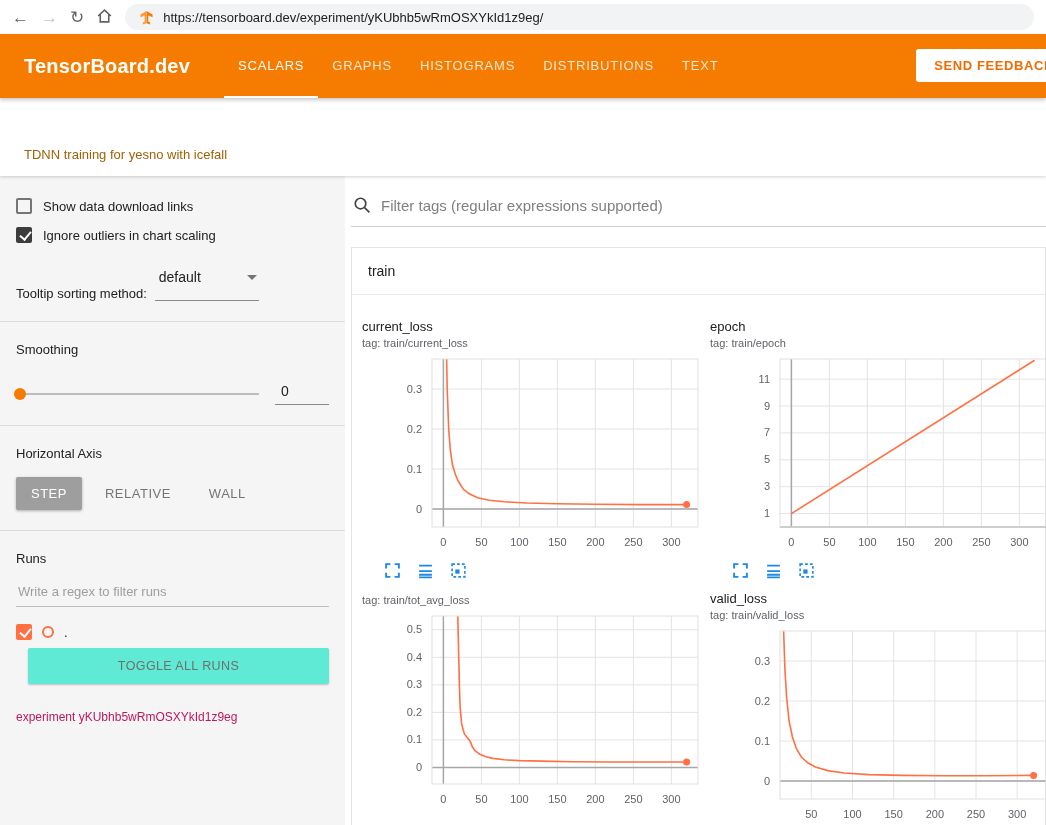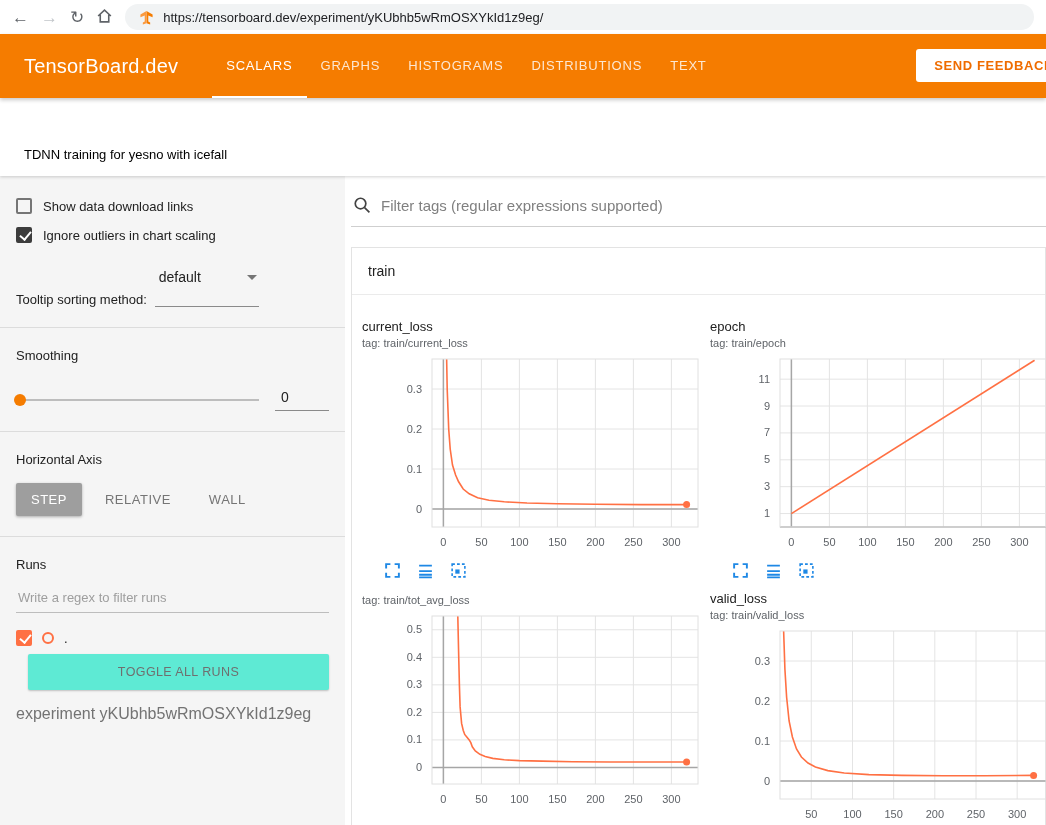--- a/index.html
+++ b/index.html
@@ -8,58 +8,58 @@
 
   
   .browser-bar{height:34px;display:flex;align-items:center;gap:12px;padding:0 12px;background:#fff}
   .nav-icon{font-size:17px;color:#5f6368;line-height:1;cursor:pointer}
   .nav-icon.disabled{color:#c2c6ca}
   .address-bar{flex:1;height:26px;background:#f1f3f4;border-radius:13px;display:flex;align-items:center;gap:9px;padding:0 14px;cursor:text}
   .url{font-size:13px;color:#202124;white-space:nowrap}
 
   
   .tb-header{height:64px;background:#f57c00;display:flex;align-items:center;padding:0 24px;position:relative;z-index:3;box-shadow:0 2px 4px rgba(0,0,0,.22)}
-  .logo{color:#fff;font-size:20px;font-weight:400;letter-spacing:.2px;cursor:pointer;white-space:nowrap}
+  .logo{color:#fff;font-size:20px;font-weight:700;letter-spacing:.2px;cursor:pointer;white-space:nowrap}
   .tabs{display:flex;height:100%;margin-left:34px}
   .tab{display:flex;align-items:center;padding:0 14px;color:rgba(255,255,255,.82);font-size:13px;letter-spacing:.8px;border-bottom:2px solid transparent;cursor:pointer;white-space:nowrap}
   .tab.active{color:#fff;border-bottom-color:#fff}
   .feedback-btn{position:absolute;right:-26px;top:15px;background:#fff;color:#ef6c00;font-size:13px;font-weight:bold;letter-spacing:.6px;padding:9px 18px;border-radius:3px;border:none;white-space:nowrap;cursor:pointer}
 
   
   .subheader{height:78px;background:#fff;display:flex;align-items:flex-end;padding:0 24px 14px;position:relative;z-index:2;box-shadow:0 1px 3px rgba(0,0,0,.18)}
-  .exp-title{font-size:13px;color:#000000}
+  .exp-title{font-size:13px;color:#a16207}
 
   
   .content{display:flex;height:649px}
 
   
   .sidebar{flex:0 0 345px;width:345px;background:#f5f5f5;padding:22px 16px 0;font-size:13px;color:#212121;overflow:hidden}
   .check-row{display:flex;align-items:center;gap:11px;margin-bottom:13px;cursor:pointer}
   .cb{width:16px;height:16px;border:2px solid #757575;border-radius:2px;flex:none;position:relative;background:#f5f5f5}
   .cb.checked{background:#3c3c3c;border-color:#3c3c3c}
   .cb.checked::after{content:"";position:absolute;left:4px;top:0px;width:5px;height:9px;border:solid #fff;border-width:0 2px 2px 0;transform:rotate(40deg)}
   .cb.run{border-color:#ff7043;background:#ff7043}
   .tooltip-row{display:flex;align-items:flex-end;margin-top:26px}
-  .dropdown{display:flex;align-items:center;justify-content:space-between;width:104px;border-bottom:1px solid #8a8a8a;padding:0 2px 21px 4px;font-size:14px;margin-left:8px;cursor:pointer}
+  .dropdown{display:flex;align-items:center;justify-content:space-between;width:104px;border-bottom:1px solid #8a8a8a;padding:0 2px 15px 4px;font-size:14px;margin-left:8px;cursor:pointer}
   .dd-arrow{width:0;height:0;border-left:5px solid transparent;border-right:5px solid transparent;border-top:5px solid #757575}
   .divider{height:1px;background:#dcdcdc;margin:20px -16px}
   .section-label{font-size:13px;color:#212121}
   .slider-row{display:flex;align-items:center;gap:16px;margin-top:26px}
   .slider-track{flex:1;height:2px;background:#bdbdbd;position:relative;cursor:pointer}
   .slider-thumb{position:absolute;left:-2px;top:-5px;width:12px;height:12px;border-radius:50%;background:#f57c00;cursor:grab}
   .slider-value{width:54px;border-bottom:1px solid #8a8a8a;padding:0 2px 5px 6px;font-size:14px;cursor:text}
   .axis-buttons{display:flex;gap:8px;margin-top:16px}
   .axis-btn{padding:9px 15px;font-size:13px;letter-spacing:.5px;color:#757575;border-radius:2px;background:transparent;border:none;cursor:pointer}
   .axis-btn.active{background:#9e9e9e;color:#fff;box-shadow:0 1px 3px rgba(0,0,0,.3)}
   .runs-input{border-bottom:1px solid #bdbdbd;padding:0 0 7px 2px;color:#9e9e9e;font-size:13px;margin-top:18px;cursor:text}
   .run-row{display:flex;align-items:center;gap:10px;margin-top:17px}
   .run-circle{width:12px;height:12px;border:2px solid #ff7043;border-radius:50%;flex:none;cursor:pointer}
   .run-name{color:#212121}
   .toggle-btn{display:block;width:calc(100% - 12px);margin:8px 0 0 12px;background:#5eead4;color:#6f6f6f;text-align:center;padding:11px 16px;font-size:12.5px;letter-spacing:.4px;border-radius:2px;border:none;box-shadow:0 1px 2px rgba(0,0,0,.22);cursor:pointer}
-  .exp-caption{margin-top:15px;font-size:16px;color:#737373}
+  .exp-caption{margin-top:26px;font-size:12px;color:#be185d}
 
   
   .main{flex:1;background:#fff;padding:14px 0 0 6px;overflow:hidden}
   .filter-row{display:flex;align-items:center;gap:10px;padding:6px 4px 12px 2px;border-bottom:1px solid #cfcfcf}
   .filter-placeholder{font-size:15px;color:#808080}
   .card{margin-top:20px;border:1px solid #e3e3e3;min-height:610px;background:#fff}
   .card-header{padding:15px 16px;font-size:14px;color:#212121;border-bottom:1px solid #ebebeb;cursor:pointer}
   .charts-grid{display:grid;grid-template-columns:1fr 1fr;padding:16px 0 0 2px}
   .chart-card{padding:8px 0 2px 8px}
   .chart-title{font-size:13px;color:#212121}

